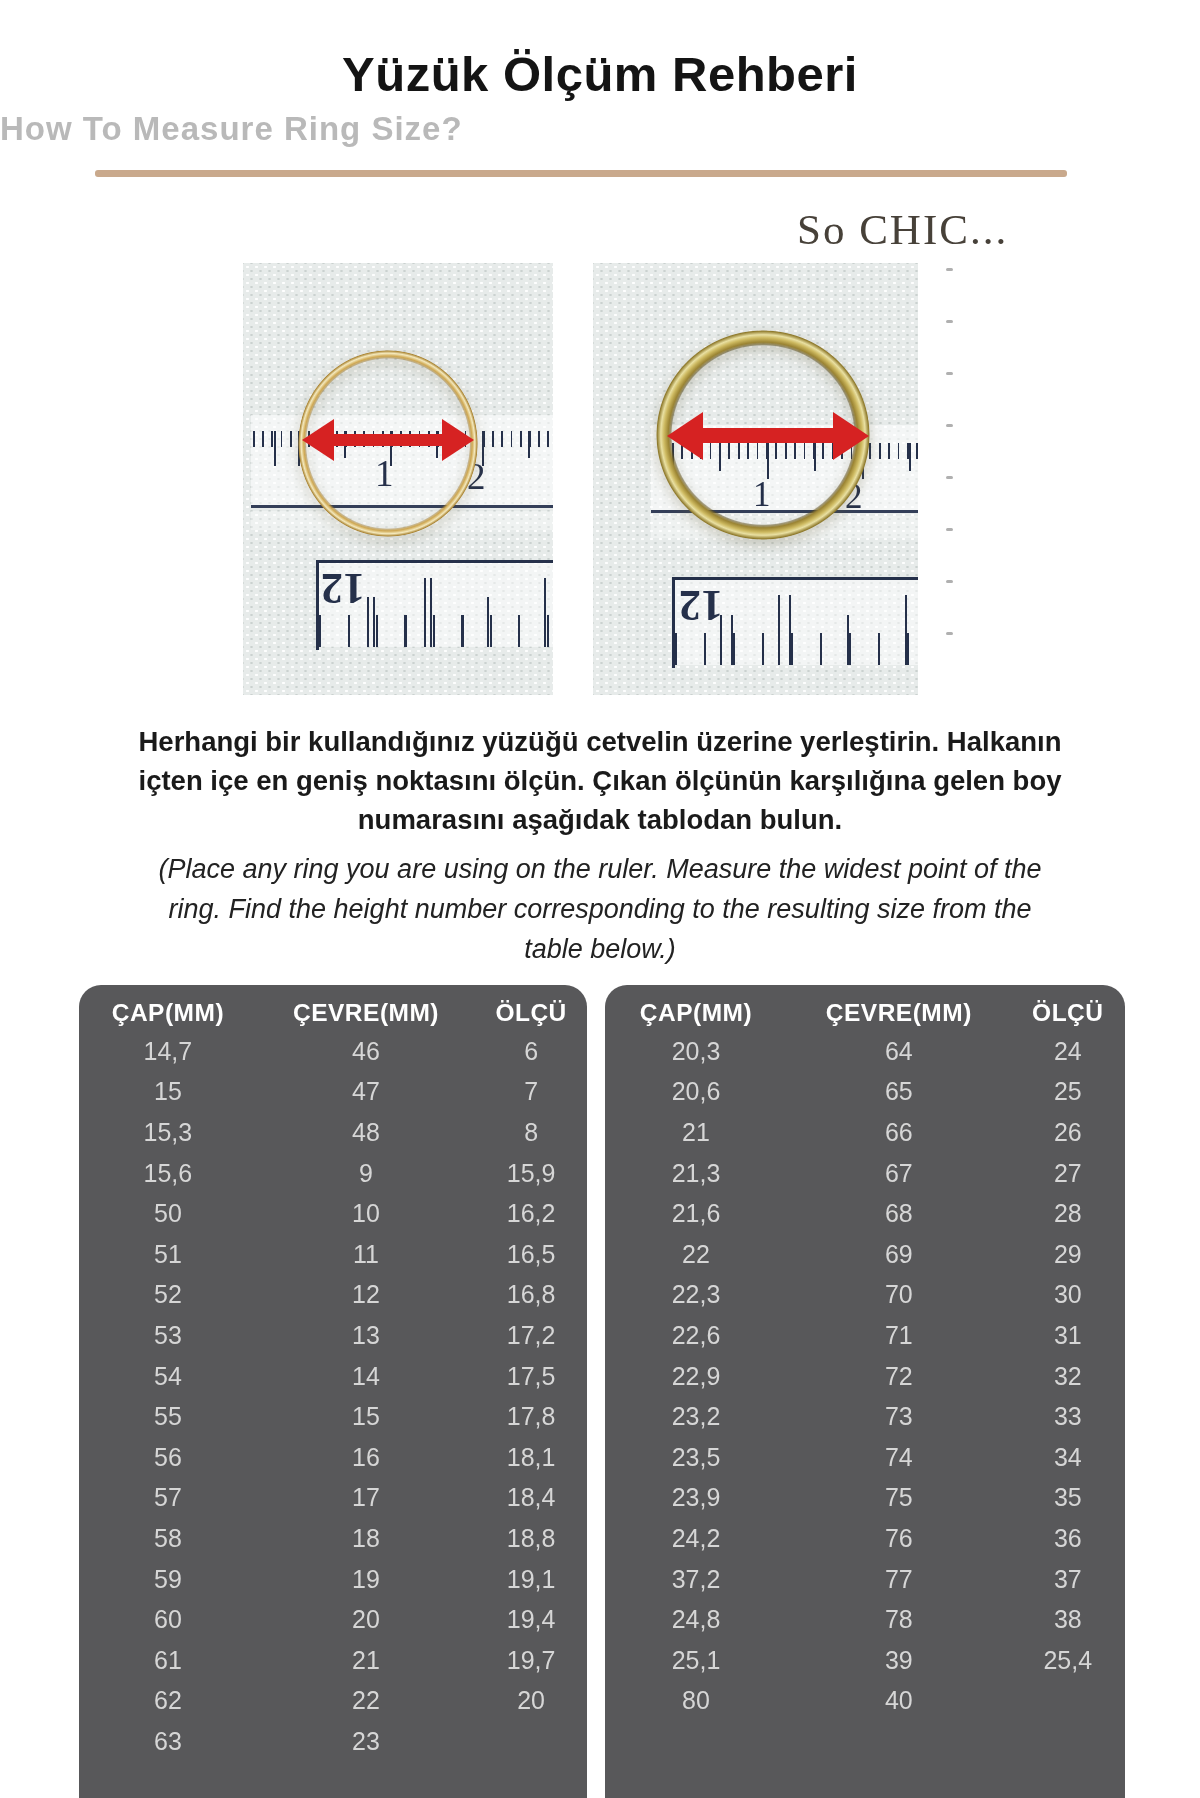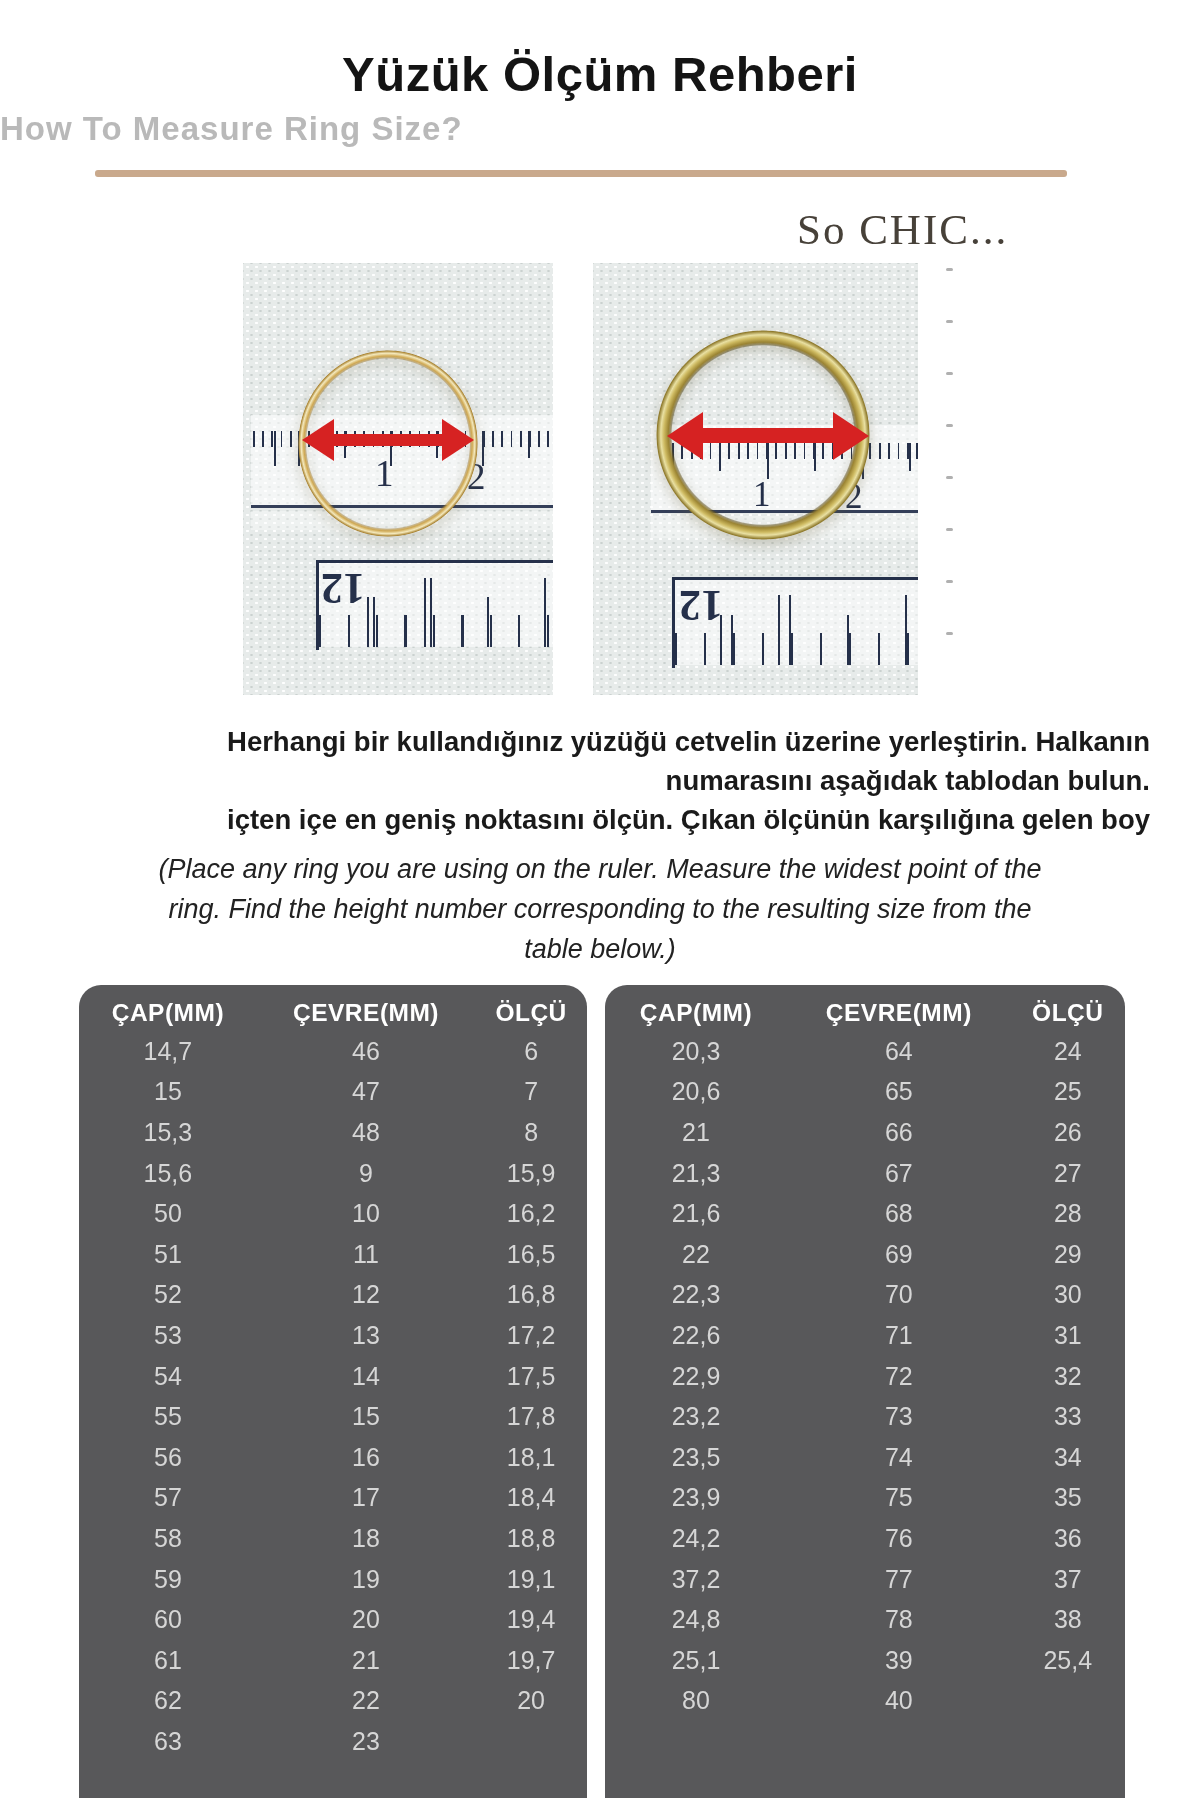--- a/index.html
+++ b/index.html
@@ -103,21 +103,21 @@
     background-image:repeating-linear-gradient(90deg, var(--ruler-ink) 0 2.2px, rgba(0,0,0,0) 2.2px 116px);}
   .photo-right .bt-t{left:82px; top:332px; width:243px; height:70px; background-position-x:114px;
     background-image:repeating-linear-gradient(90deg, var(--ruler-ink) 0 2.4px, rgba(0,0,0,0) 2.4px 116px);}
 
   
   .edge-dashes{position:absolute; left:946px; top:268px; width:8px; height:370px; z-index:1;}
   .edge-dash{position:absolute; left:0; width:7px; height:3px; background:#b0b0b0; border-radius:1.5px;}
 
   
   .para{position:absolute; left:50px; width:1100px; text-align:center; color:#1a1a1a;}
-  .para-tr{top:722px; font-size:27.5px; font-weight:700; line-height:39px;text-align:right;}
+  .para-tr{top:722px; font-size:27.5px; font-weight:700; line-height:39px;}
   .para-en{top:849px; font-size:27px; font-style:italic; line-height:40px; color:#222; font-weight:400;}
 
   
   .size-table{position:absolute; top:985px; height:872px; background:var(--table-bg);
     border-radius:22px; padding-top:10px; overflow:hidden;}
   .table-left{left:79px; width:508px;}
   .table-right{left:605px; width:520px;}
   .thead,.tbody{display:grid; grid-template-columns:35% 43% 22%;}
   .thead{height:36px;}
   .tbody{grid-auto-rows:40.6px;}
@@ -180,22 +180,22 @@
       <div class="edge-dash" style="top: 104px;"></div>
       <div class="edge-dash" style="top: 156px;"></div>
       <div class="edge-dash" style="top: 208px;"></div>
       <div class="edge-dash" style="top: 260px;"></div>
       <div class="edge-dash" style="top: 312px;"></div>
       <div class="edge-dash" style="top: 364px;"></div>
     </div>
 
   <div class="para para-tr">
     <div>Herhangi bir kullandığınız yüzüğü cetvelin üzerine yerleştirin. Halkanın</div>
+    <div>içten içe en geniş noktasını ölçün. Çıkan ölçünün karşılığına gelen boy</div>
     <div>numarasını aşağıdak tablodan bulun.</div>
-    <div>içten içe en geniş noktasını ölçün. Çıkan ölçünün karşılığına gelen boy</div>
   </div>
   <div class="para para-en">
     <div>(Place any ring you are using on the ruler. Measure the widest point of the</div>
     <div>ring. Find the height number corresponding to the resulting size from the</div>
     <div>table below.)</div>
   </div>
 
   <div class="size-table table-left">
     <div class="thead">
       <div class="th">ÇAP(MM)</div>

